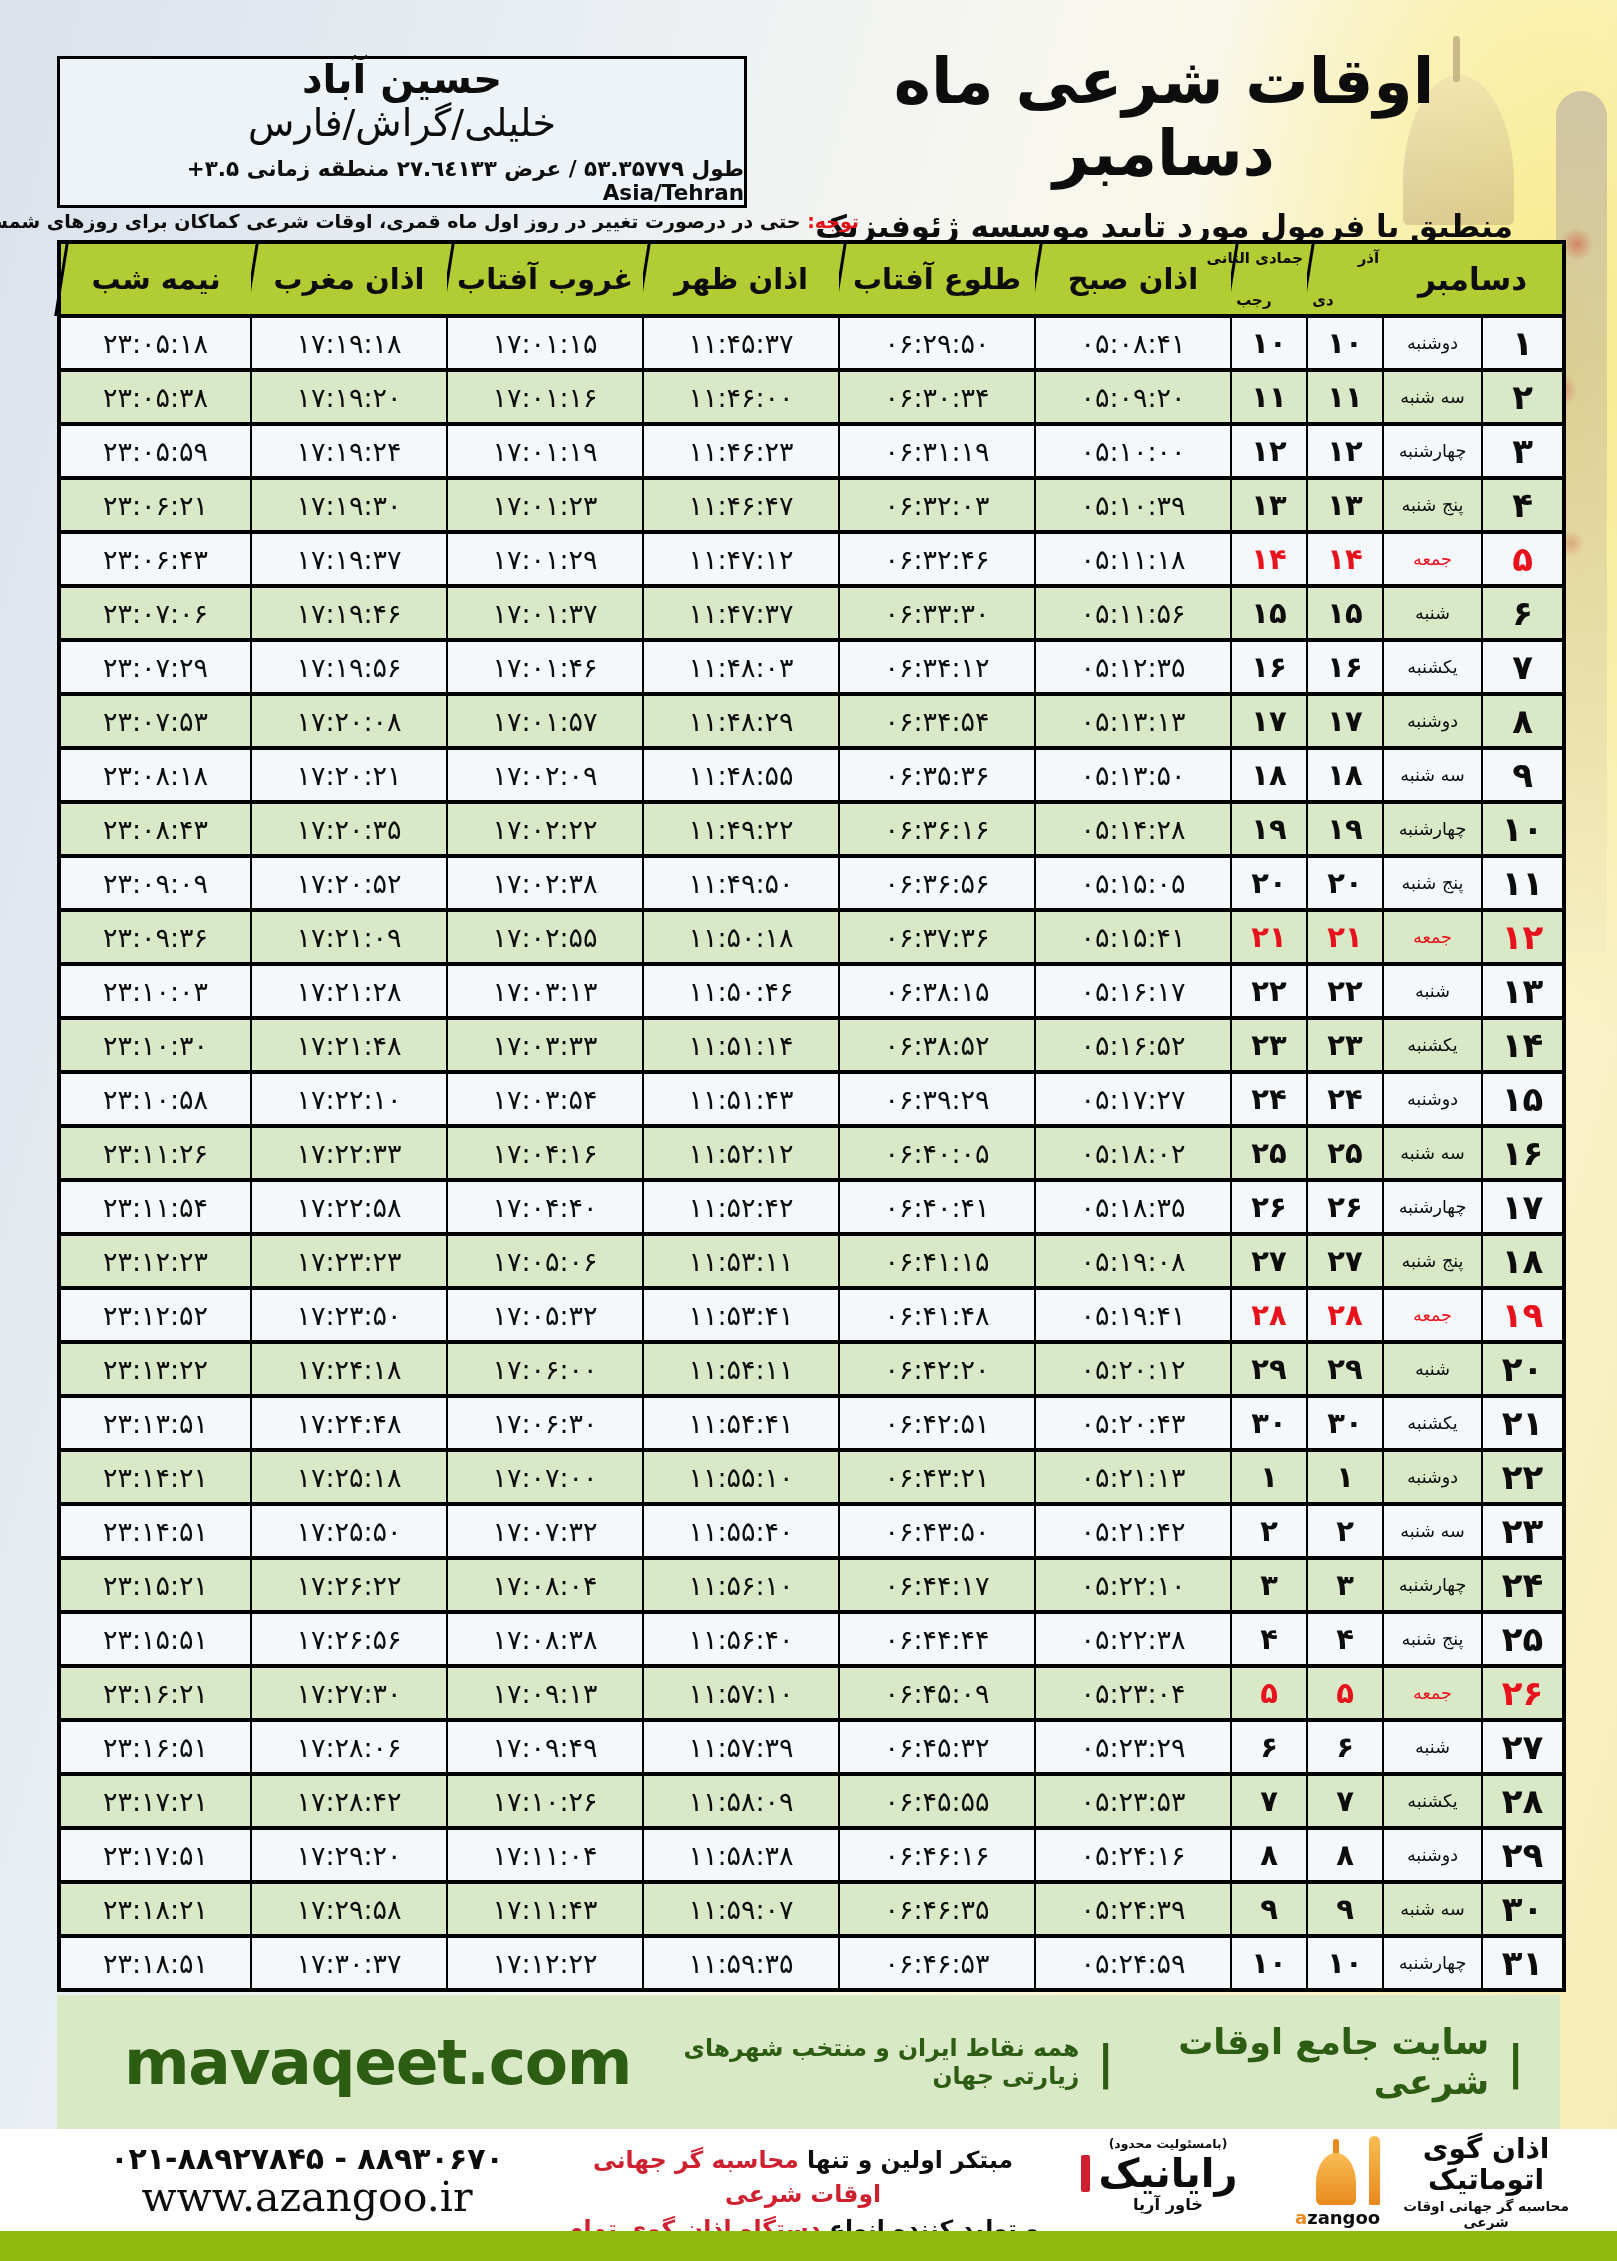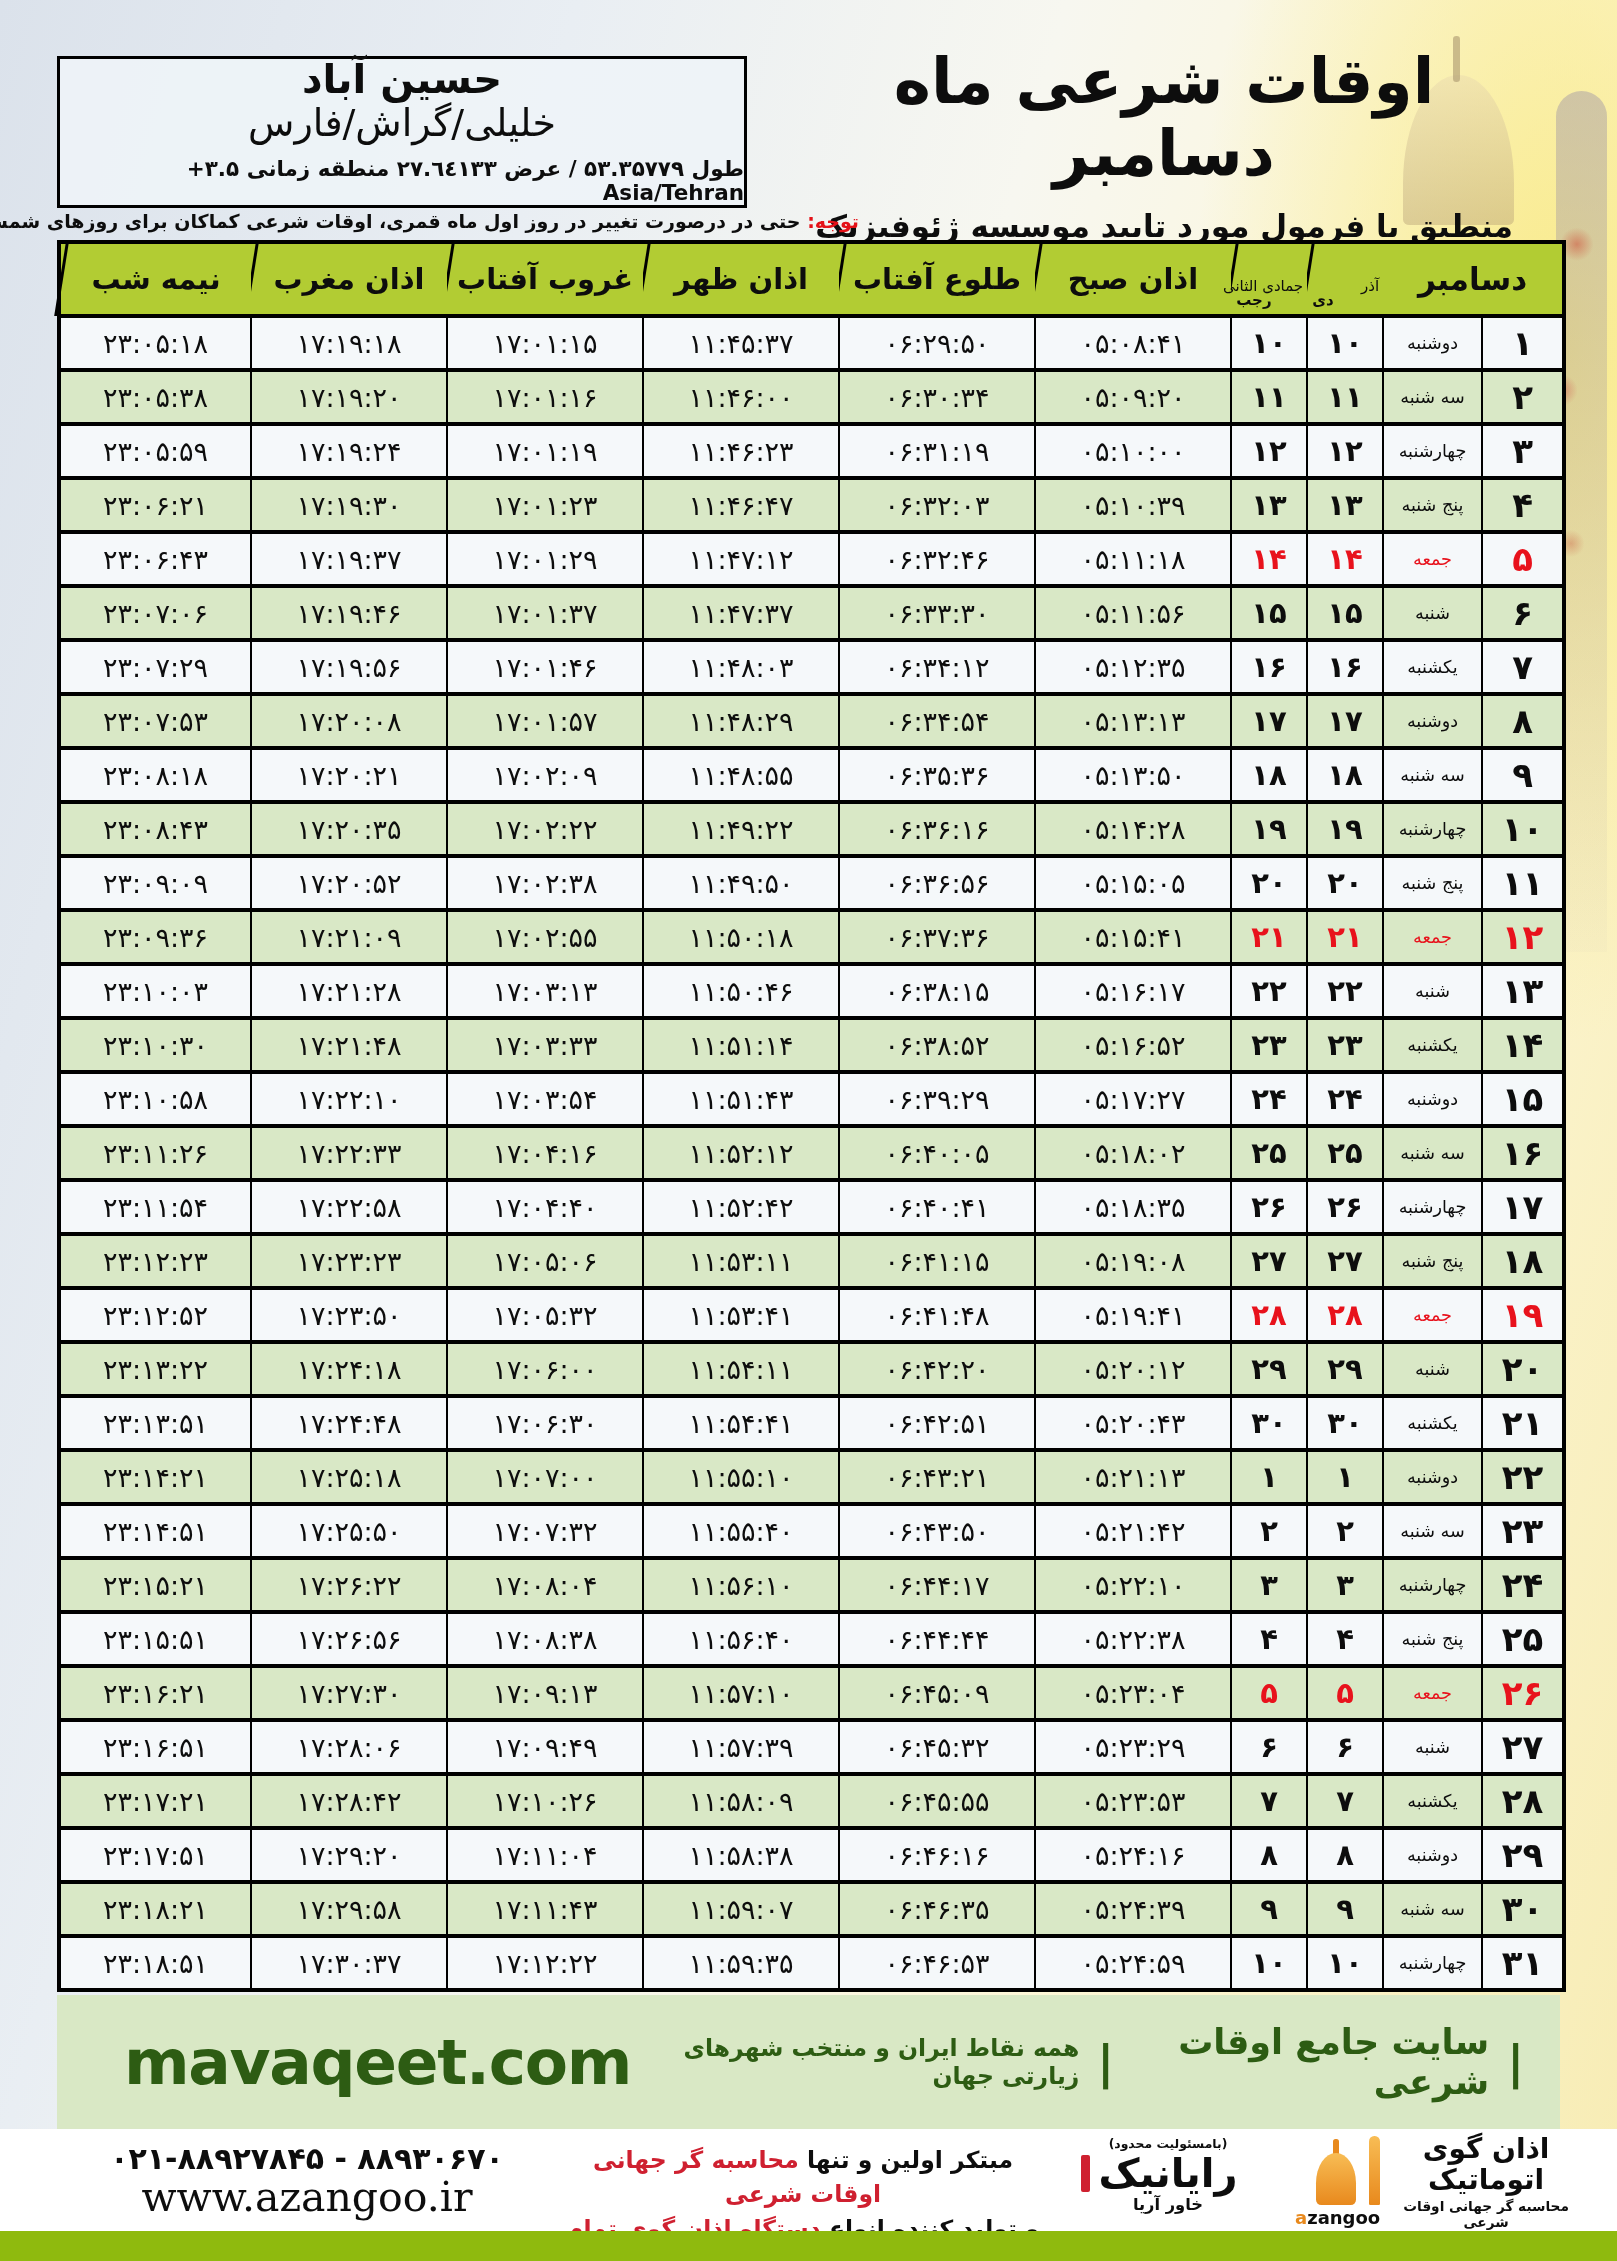--- a/index.html
+++ b/index.html
@@ -57,21 +57,21 @@
   thead th{
     background:#b2cc33;height:70px;border-bottom:4.6px solid #000;
     font-size:29px;font-weight:bold;position:relative;overflow:visible;
     padding:0;
   }
   thead th:not(:first-child)::before{
     content:"";position:absolute;left:-1.3px;top:-1.3px;bottom:-1.3px;width:2.6px;background:#000;
     transform:skewX(-9deg);
   }
   thead th.h-dec{font-size:31px;}
-  thead th.h-cal .t{position:absolute;top:5.2px;right:3.9px;font-size:15px;font-weight:normal;white-space:nowrap;z-index:2;margin-top:28px;}
+  thead th.h-cal .t{position:absolute;top:5.2px;right:3.9px;font-size:15px;font-weight:bold;white-space:nowrap;z-index:2;}
   thead th.h-cal .b{position:absolute;bottom:5.2px;left:5.2px;font-size:15px;font-weight:bold;white-space:nowrap;z-index:2;}
   tbody tr{height:54px;}
   tbody tr:nth-child(odd){background:#f5f8fa;}
   tbody tr:nth-child(even){background:#d9e8c6;}
   tbody td{
     border-top:4.6px solid #000;border-right:2px solid #000;border-left:2px solid #000;
     text-align:center;vertical-align:middle;padding:0;
   }
   td.time{font-size:27px;direction:ltr;unicode-bidi:isolate;}
   td.day-number{font-size:34px;font-weight:bold;}

